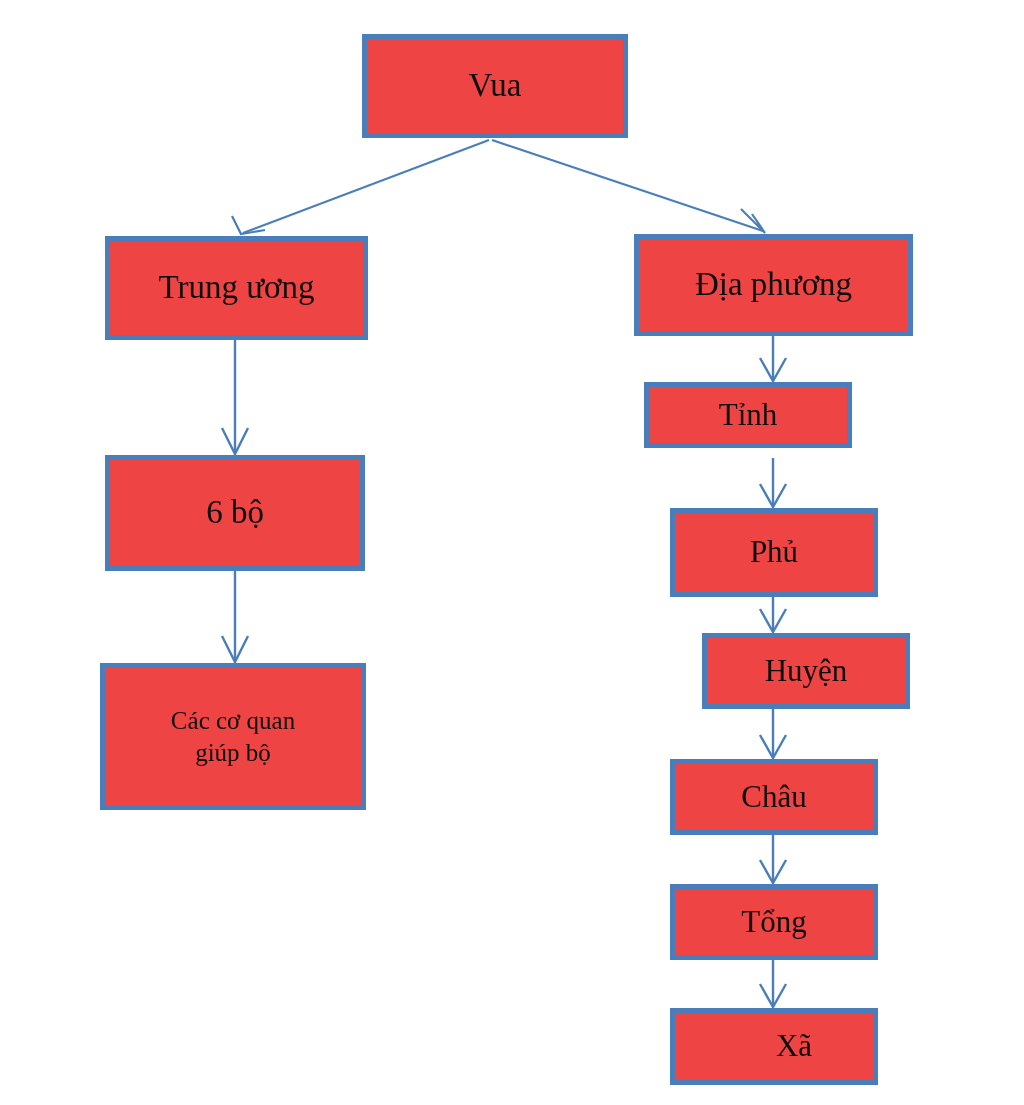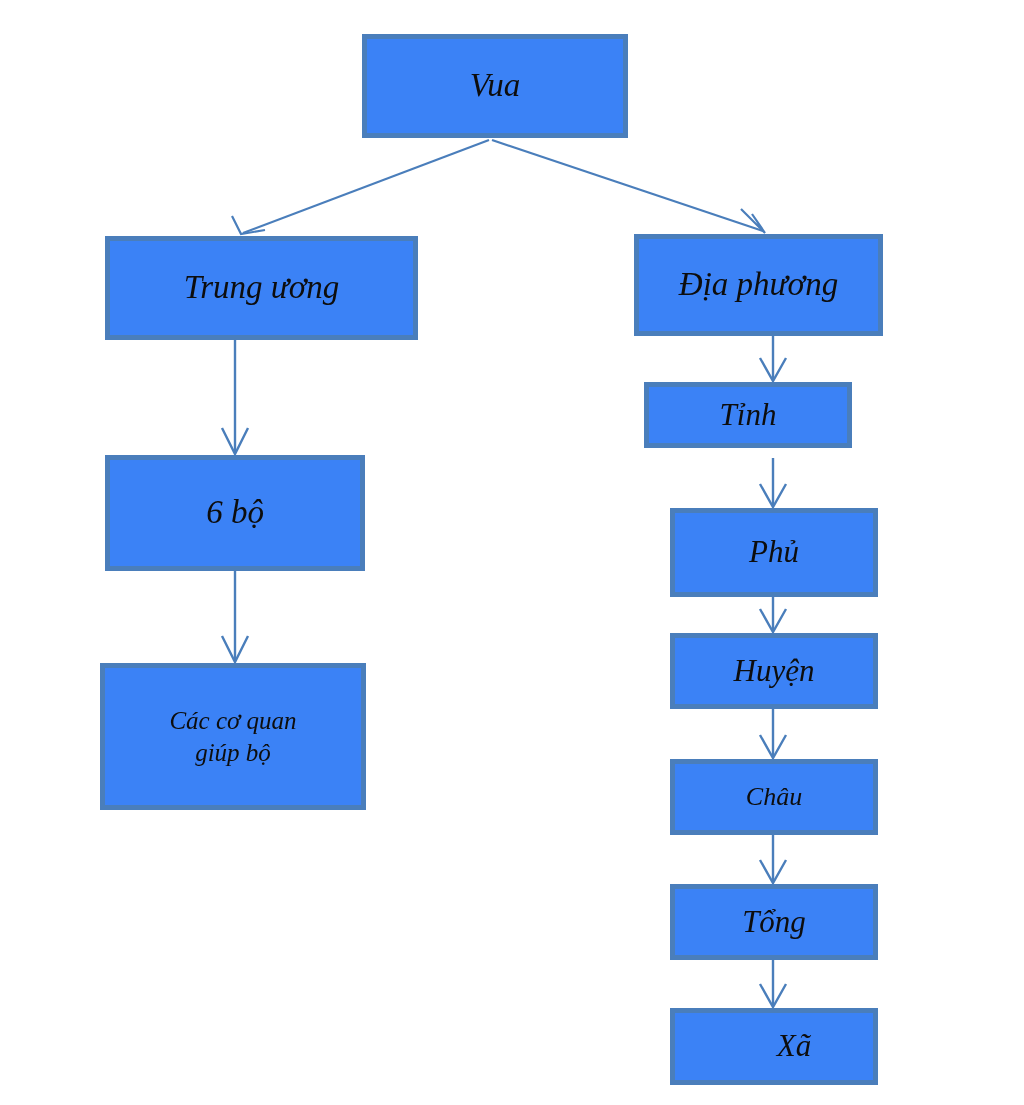--- a/index.html
+++ b/index.html
@@ -11,47 +11,46 @@
     position: relative;
     width: 1024px;
     height: 1105px;
     background: #ffffff;
     overflow: hidden;
     font-family: "Liberation Serif", "DejaVu Serif", serif;
   }
   .node {
     position: absolute;
     box-sizing: border-box;
-    background: #3b82f6;
+    background: #ef4444;
     border: 5px solid #4a7ebb;
     display: flex;
     align-items: center;
     justify-content: center;
     text-align: center;
     color: #0d0d0d;
     line-height: 1.25;
     z-index: 3;
-    font-style: italic;
   }
   .node-label {
     display: block;
     width: 100%;
     padding: 0 6px;
     box-sizing: border-box;
   }
   
   #node-vua        { left: 362px; top: 34px;   width: 266px; height: 104px; font-size: 33px; }
-  #node-trunguong  { left: 105px; top: 236px;  width: 313px; height: 104px; font-size: 33px; }
+  #node-trunguong  { left: 105px; top: 236px;  width: 263px; height: 104px; font-size: 33px; }
   #node-6bo        { left: 105px; top: 455px;  width: 260px; height: 116px; font-size: 33px; }
   #node-cacco      { left: 100px; top: 663px;  width: 266px; height: 147px; font-size: 25px; }
-  #node-diaphuong  { left: 634px; top: 234px;  width: 249px; height: 102px; font-size: 33px; }
+  #node-diaphuong  { left: 634px; top: 234px;  width: 279px; height: 102px; font-size: 33px; }
   #node-tinh       { left: 644px; top: 382px;  width: 208px; height: 66px;  font-size: 31px; }
   #node-phu        { left: 670px; top: 508px;  width: 208px; height: 89px;  font-size: 31px; }
-  #node-huyen      { left: 670px; top: 633px;  width: 208px; height: 76px;  font-size: 31px; }
-  #node-chau       { left: 670px; top: 759px;  width: 208px; height: 76px;  font-size: 26px; }
+  #node-huyen      { left: 702px; top: 633px;  width: 208px; height: 76px;  font-size: 31px; }
+  #node-chau       { left: 670px; top: 759px;  width: 208px; height: 76px;  font-size: 31px; }
   #node-tong       { left: 670px; top: 884px;  width: 208px; height: 76px;  font-size: 31px; }
   #node-xa         { left: 670px; top: 1008px; width: 208px; height: 77px;  font-size: 31px; padding-left: 40px; }
 
   #edges {
     position: absolute;
     left: 0;
     top: 0;
     width: 1024px;
     height: 1105px;
     z-index: 1;

